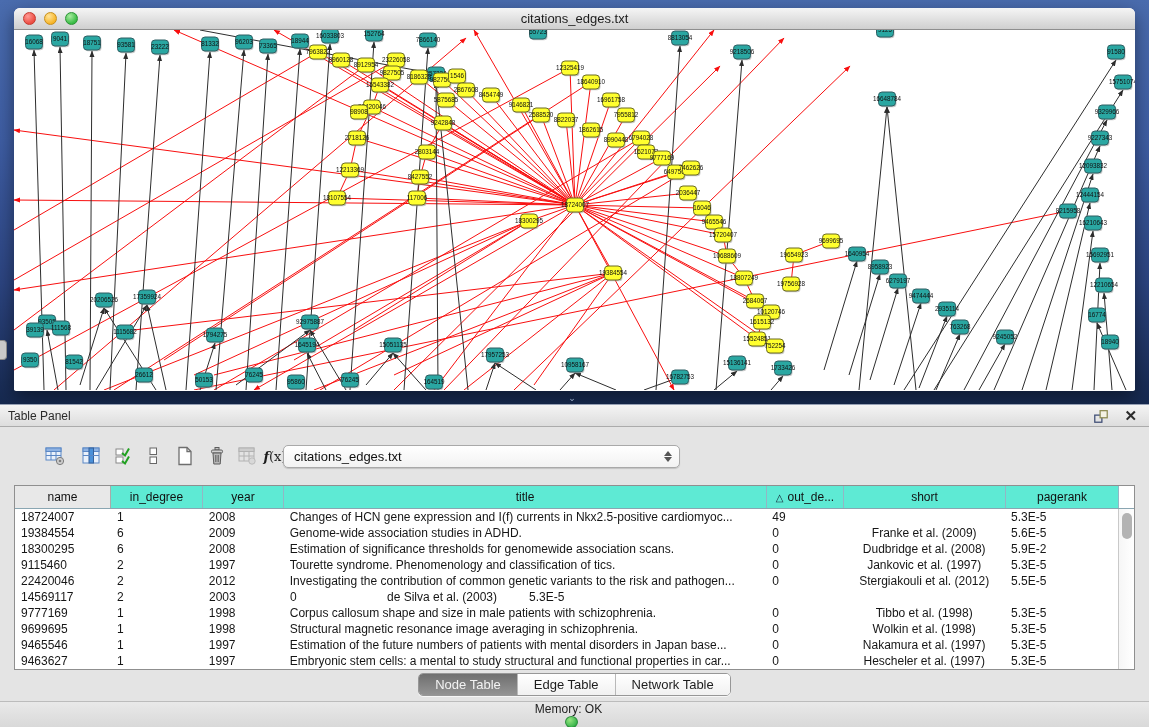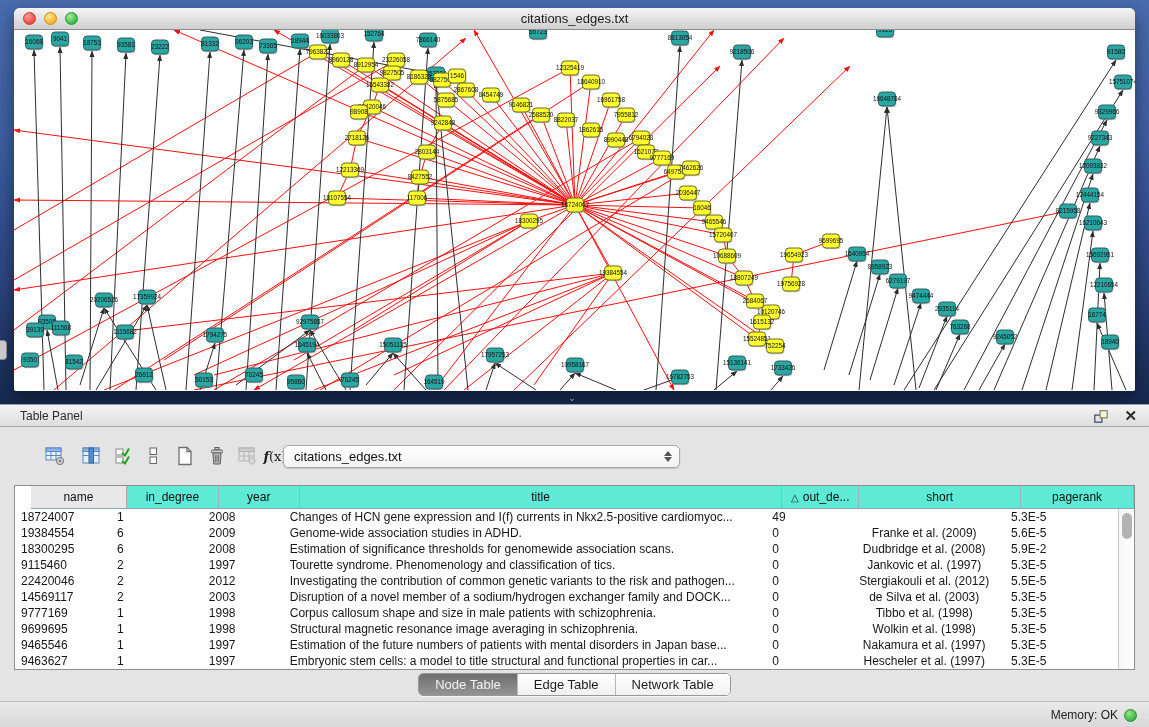--- a/index.html
+++ b/index.html
@@ -23,58 +23,58 @@
   .net-canvas { display:block; width:1121px; height:360px; background:#fff; }
   .node-label { font-size:6.3px; fill:#111; font-family:"Liberation Sans",sans-serif; }
   .left-notch { position:absolute; left:0; top:340px; width:7px; height:20px; background:#c9c9c9;
     border-radius:0 4px 4px 0; border:1px solid #8a8a8a; border-left:none; }
   .splitter-mark { position:absolute; left:566px; top:395px; width:12px; height:7px; color:#9fb0cc; font-size:9px; line-height:7px; text-align:center; }
 
   
   .table-panel { position:absolute; left:0; top:404px; width:1149px; height:323px; background:#e4e4e4; border-top:1px solid #96a0b4; }
   .panel-titlebar { height:22px; background:linear-gradient(#f4f4f4,#dddddd); border-bottom:1px solid #ababab;
     display:flex; align-items:center; font-size:12px; color:#2b2b2b; padding:0 8px; }
-  .panel-title { flex:0 0 auto;margin-left:12px; }
+  .panel-title { flex:0 0 auto; }
   .panel-spacer { flex:1; }
   .float-icon { width:18px; height:16px; margin-right:14px; cursor:pointer; }
   .panel-close { font-size:15px; font-weight:bold; color:#2b2b2b; line-height:16px; cursor:pointer; margin-right:4px; }
 
   .toolbar { position:absolute; left:0; top:36px; width:1149px; height:34px; }
   .tool-btn { position:absolute; top:2px; width:26px; height:26px; display:flex; align-items:center; justify-content:center; border-radius:4px; }
   .tool-btn svg { display:block; }
   .fx-label { font-size:13px; color:#1b1b1b; font-family:"DejaVu Serif", serif; }
   .fx-label i { font-style:italic; font-weight:bold; }
   .combo { position:absolute; left:283px; top:4px; width:397px; height:23px; background:linear-gradient(#ffffff,#f2f2f2);
     border:1px solid #a9a9a9; border-radius:5px; box-shadow:0 1px 1px rgba(0,0,0,.15); display:flex; align-items:center; font-size:13px; color:#111; }
   .combo-text { padding-left:10px; flex:1; }
   .combo-arrows { width:22px; display:flex; flex-direction:column; align-items:center; justify-content:center; gap:1px; border-left:0; }
   .combo-arrows .up { width:0;height:0;border-left:4px solid transparent;border-right:4px solid transparent;border-bottom:5px solid #555; }
   .combo-arrows .dn { width:0;height:0;border-left:4px solid transparent;border-right:4px solid transparent;border-top:5px solid #555; }
 
-  .table-box { position:absolute; left:14px; top:80px; width:1121px; height:185px; background:#fff; border:1px solid #8f8f8f; overflow:hidden;padding-left:16px; }
+  .table-box { position:absolute; left:14px; top:80px; width:1121px; height:185px; background:#fff; border:1px solid #8f8f8f; overflow:hidden; }
   .thead { display:flex; height:23px; border-bottom:1px solid #8aa6b2; }
   .th { font-size:12px; color:#111; display:flex; align-items:center; justify-content:center;
     background:#5eead4; border-right:1px solid #93b6c4; overflow:hidden; white-space:nowrap; }
   .th.gray { background:#e8e8e8; border-right:1px solid #a9a9a9; }
   .th .sortglyph { margin-right:4px; font-size:10px; color:#123; }
   .tbody { position:absolute; left:0; top:23px; right:16px; bottom:0; overflow:hidden; }
   .tr { display:flex; height:16px; }
   .td { font-size:12px; color:#161616; line-height:16px; white-space:nowrap; overflow:hidden; padding-left:6px; }
   .td.center { text-align:center; padding-left:0; }
   .vscroll { position:absolute; right:0; top:23px; width:16px; bottom:0; background:linear-gradient(90deg,#f6f6f6,#ffffff); border-left:1px solid #c9c9c9; }
   .vthumb { position:absolute; left:2.5px; top:4px; width:10px; height:26px; background:#b3b3b3; border-radius:6px; }
 
   .tabbar { position:absolute; left:0; top:268px; width:1149px; display:flex; justify-content:center; }
   .segment { display:inline-flex; border:1px solid #979797; border-radius:5px; overflow:hidden; background:#fff; box-shadow:0 1px 0 rgba(255,255,255,.7); }
   .seg-btn { font-size:13px; padding:3px 16px; color:#1d1d1d; background:linear-gradient(#ffffff,#f1f1f1); border-left:1px solid #b9b9b9; cursor:pointer; }
   .seg-btn:first-child { border-left:none; }
   .seg-btn.active { background:linear-gradient(#6f6f6f,#949494); color:#f3f3f3;text-align:right; }
 
   .statusbar { position:absolute; left:0; top:296px; width:1149px; height:27px; background:linear-gradient(#e9e9e9,#d8d8d8);
-    border-top:1px solid #bcbcbc; display:flex; align-items:center; justify-content:flex-end; padding-right:12px; font-size:12px; color:#222; }
+    border-top:1px solid #bcbcbc; display:flex; align-items:center; justify-content:flex-end; padding-right:12px; font-size:12px; color:#222;flex-direction:column; }
   .memdot { width:13px; height:13px; border-radius:50%; margin-left:6px;
     background:radial-gradient(circle at 35% 30%,#95e57f,#36b34a 75%); border:1px solid #2a8c3a; }
 </style>
 </head>
 <body>
 
 <div class="screen">
 
   <div class="desktop">
     <div class="net-window">
@@ -948,21 +948,20 @@
             <div class="td" style="width: 81px;">2012</div>
             <div class="td" style="width: 483px;">Investigating the contribution of common genetic variants to the risk and pathogen...</div>
             <div class="td" style="width: 77px;">0</div>
             <div class="td center" style="width: 162px;">Stergiakouli et al. (2012)</div>
             <div class="td" style="width: 113px;">5.5E-5</div>
           </div>
           <div class="tr">
             <div class="td" style="width: 96px;">14569117</div>
             <div class="td" style="width: 92px;">2</div>
             <div class="td" style="width: 81px;">2003</div>
-            <div class="td" style="width: 483px;">Disruption of a novel member of a sodium/hydrogen exchanger family and DOCK...</div>
             <div class="td" style="width: 77px;">0</div>
             <div class="td center" style="width: 162px;">de Silva et al. (2003)</div>
             <div class="td" style="width: 113px;">5.3E-5</div>
           </div>
           <div class="tr">
             <div class="td" style="width: 96px;">9777169</div>
             <div class="td" style="width: 92px;">1</div>
             <div class="td" style="width: 81px;">1998</div>
             <div class="td" style="width: 483px;">Corpus callosum shape and size in male patients with schizophrenia.</div>
             <div class="td" style="width: 77px;">0</div>
@@ -984,21 +983,21 @@
             <div class="td" style="width: 81px;">1997</div>
             <div class="td" style="width: 483px;">Estimation of the future numbers of patients with mental disorders in Japan base...</div>
             <div class="td" style="width: 77px;">0</div>
             <div class="td center" style="width: 162px;">Nakamura et al. (1997)</div>
             <div class="td" style="width: 113px;">5.3E-5</div>
           </div>
           <div class="tr">
             <div class="td" style="width: 96px;">9463627</div>
             <div class="td" style="width: 92px;">1</div>
             <div class="td" style="width: 81px;">1997</div>
-            <div class="td" style="width: 483px;">Embryonic stem cells: a model to title structural and functional properties in car...</div>
+            <div class="td" style="width: 483px;">Embryonic stem cells: a mental to study structural and functional properties in car...</div>
             <div class="td" style="width: 77px;">0</div>
             <div class="td center" style="width: 162px;">Hescheler et al. (1997)</div>
             <div class="td" style="width: 113px;">5.3E-5</div>
           </div>
         </div>
       <div class="vscroll">
           <div class="vthumb"></div>
         </div>
     </div>
 

